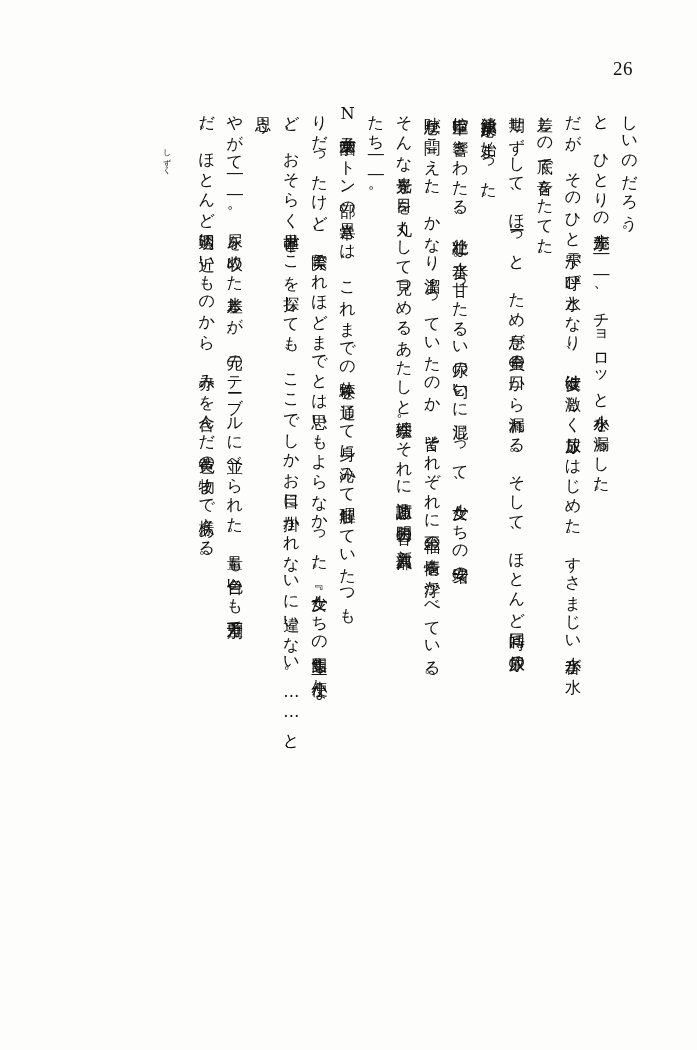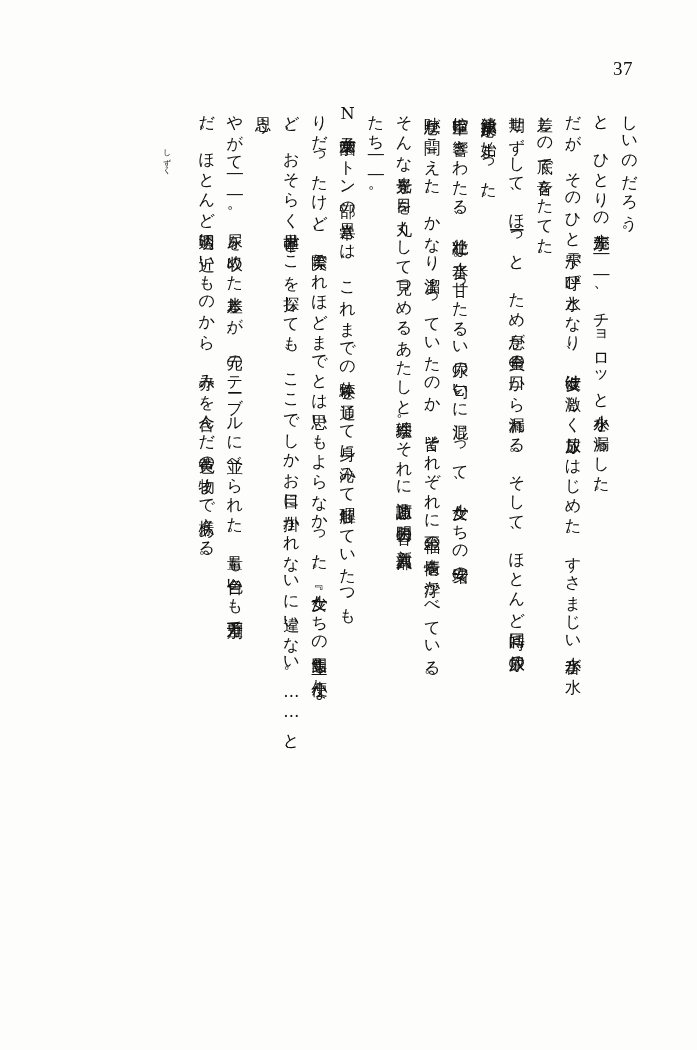--- a/index.html
+++ b/index.html
@@ -73,21 +73,21 @@
     text-orientation: upright;
     letter-spacing: 0px;
     color: #222;
   }
 </style>
 </head>
 <body>
 
 <div class="page">
 
-  <div class="page-number">37</div>
+  <div class="page-number">26</div>
 
   <div class="text-block">
     <div class="col">しいのだろう。</div>
     <div class="col">と、ひとりの先輩が――、チョロッと小水を漏らした。</div>
     <div class="col">だが、そのひと雫が呼び水となり、彼女は激しく放尿しはじめた。すさまじい水音が水</div>
     <div class="col">差しの底で音をたてた。</div>
     <div class="col">期せずして、ほーっと、ため息が全員の口から漏れる。そして、ほとんど同時に放尿の</div>
     <div class="col">連鎖反応が始まった。</div>
     <div class="col">控室中に響きわたる、壮絶な水音。甘ったるい尿の匂いに混じって、少女たちの安堵の</div>
     <div class="col">吐息が聞こえた。かなり溜まっていたのか、皆それぞれに至福の表情を浮かべている。</div>

